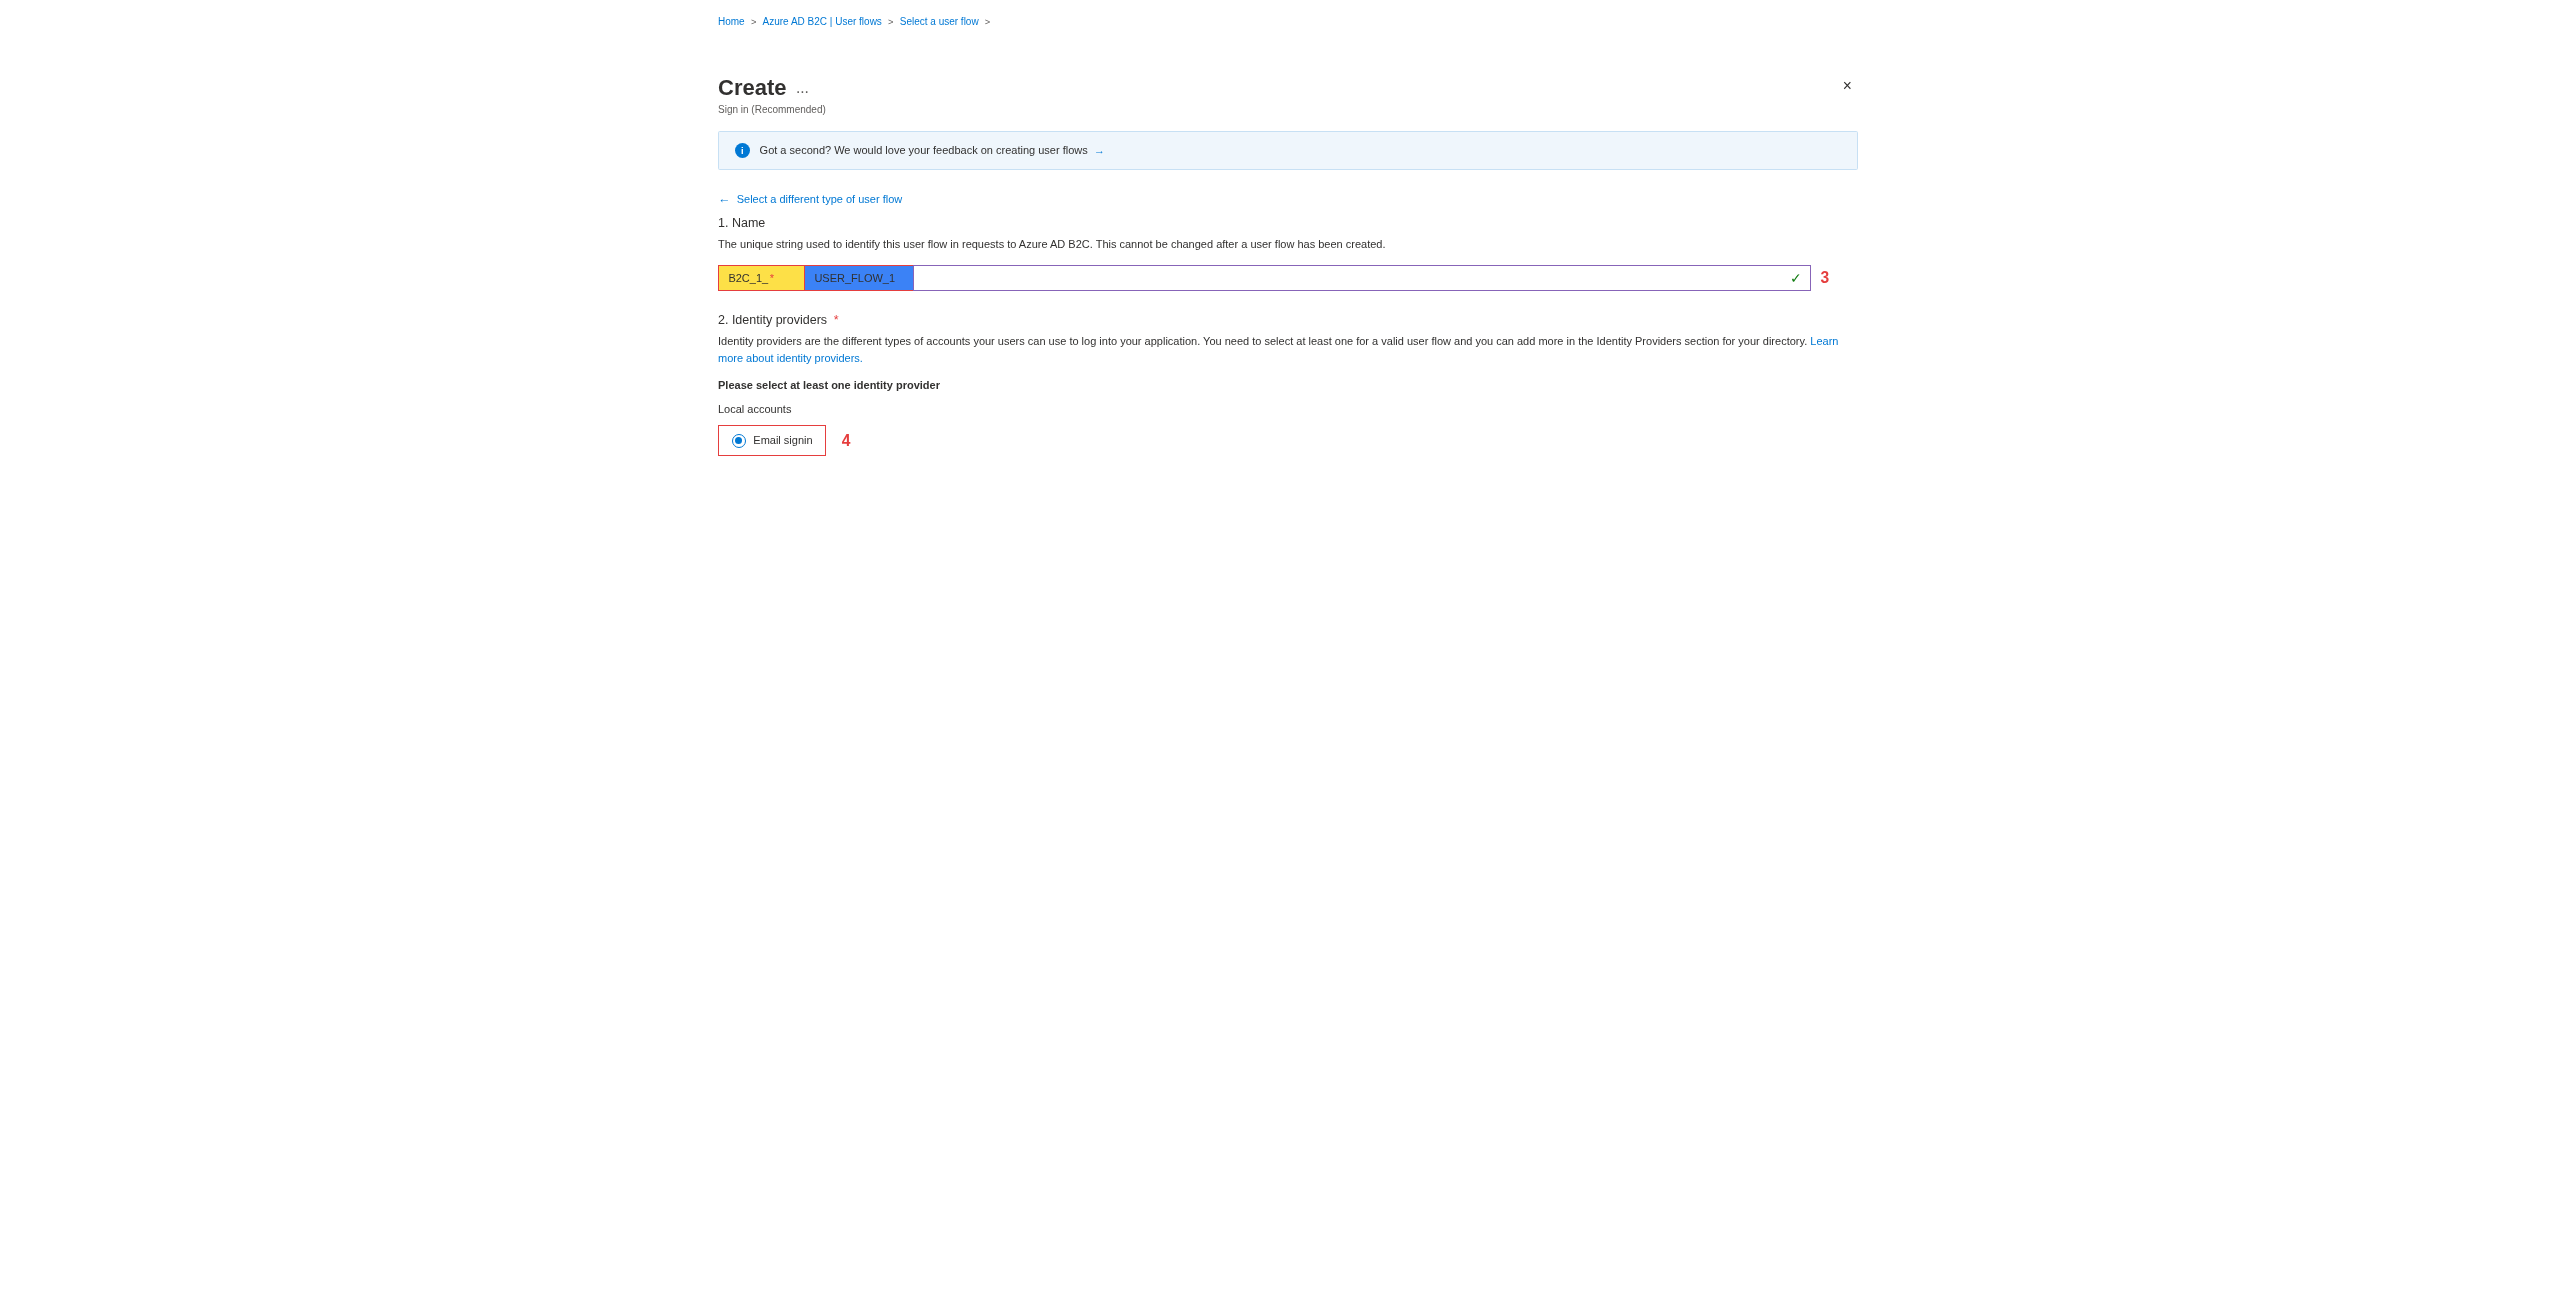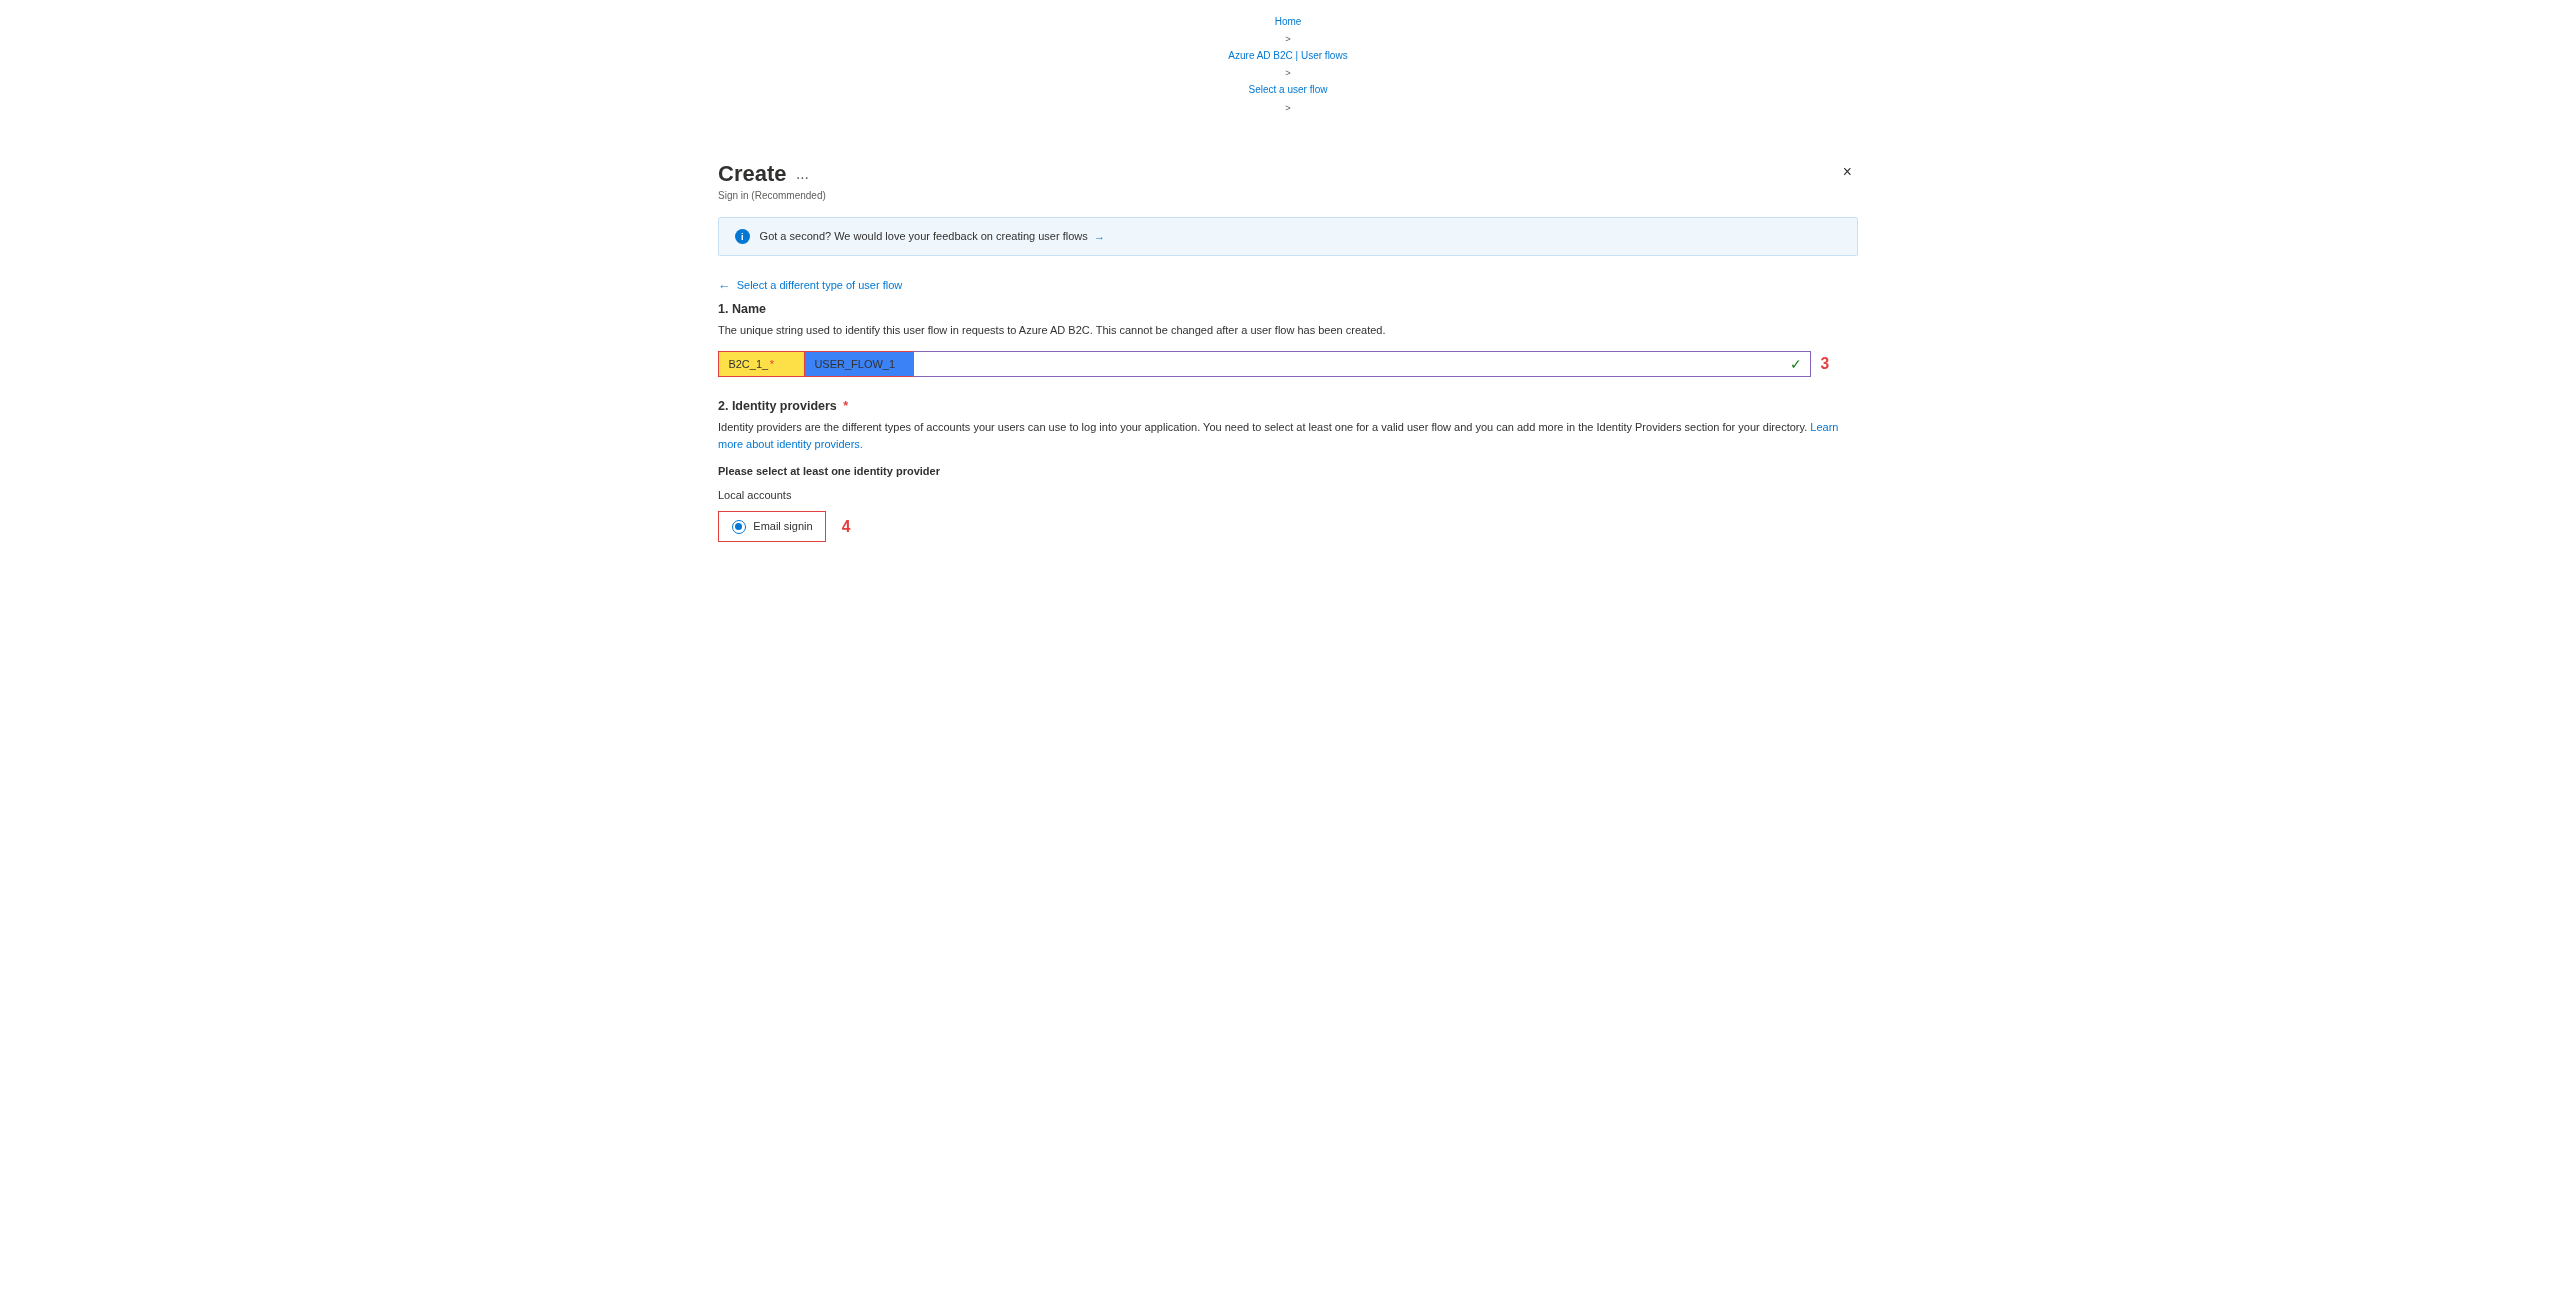--- a/index.html
+++ b/index.html
@@ -19,25 +19,24 @@
     .page-container {
       max-width: 1202px;
       margin: 0 auto;
       padding: 15.6px 31px;
       position: relative;
     }
 
     
     .breadcrumb {
       display: flex;
-      align-items: center;
+      align-items: flex-start;
       gap: 6.2px;
       margin-bottom: 15.6px;
       font-size: 10px;
-      flex-direction: column;
     }
 
     .breadcrumb-item {
       color: #0078d4;
       cursor: pointer;
       text-decoration: none;
     }
 
     .breadcrumb-separator {
       color: #605e5c;
@@ -150,21 +149,21 @@
       line-height: 1.5;
     }
 
     
     .section {
       margin-bottom: 22px;
     }
 
     .section-title {
       font-size: 12.5px;
-      font-weight: 700;
+      font-weight: 400;
       color: #323130;
       margin-bottom: 6.2px;
     }
 
     .section-description {
       font-size: 11px;
       color: #323130;
       margin-bottom: 12.5px;
       line-height: 1.5;
     }

